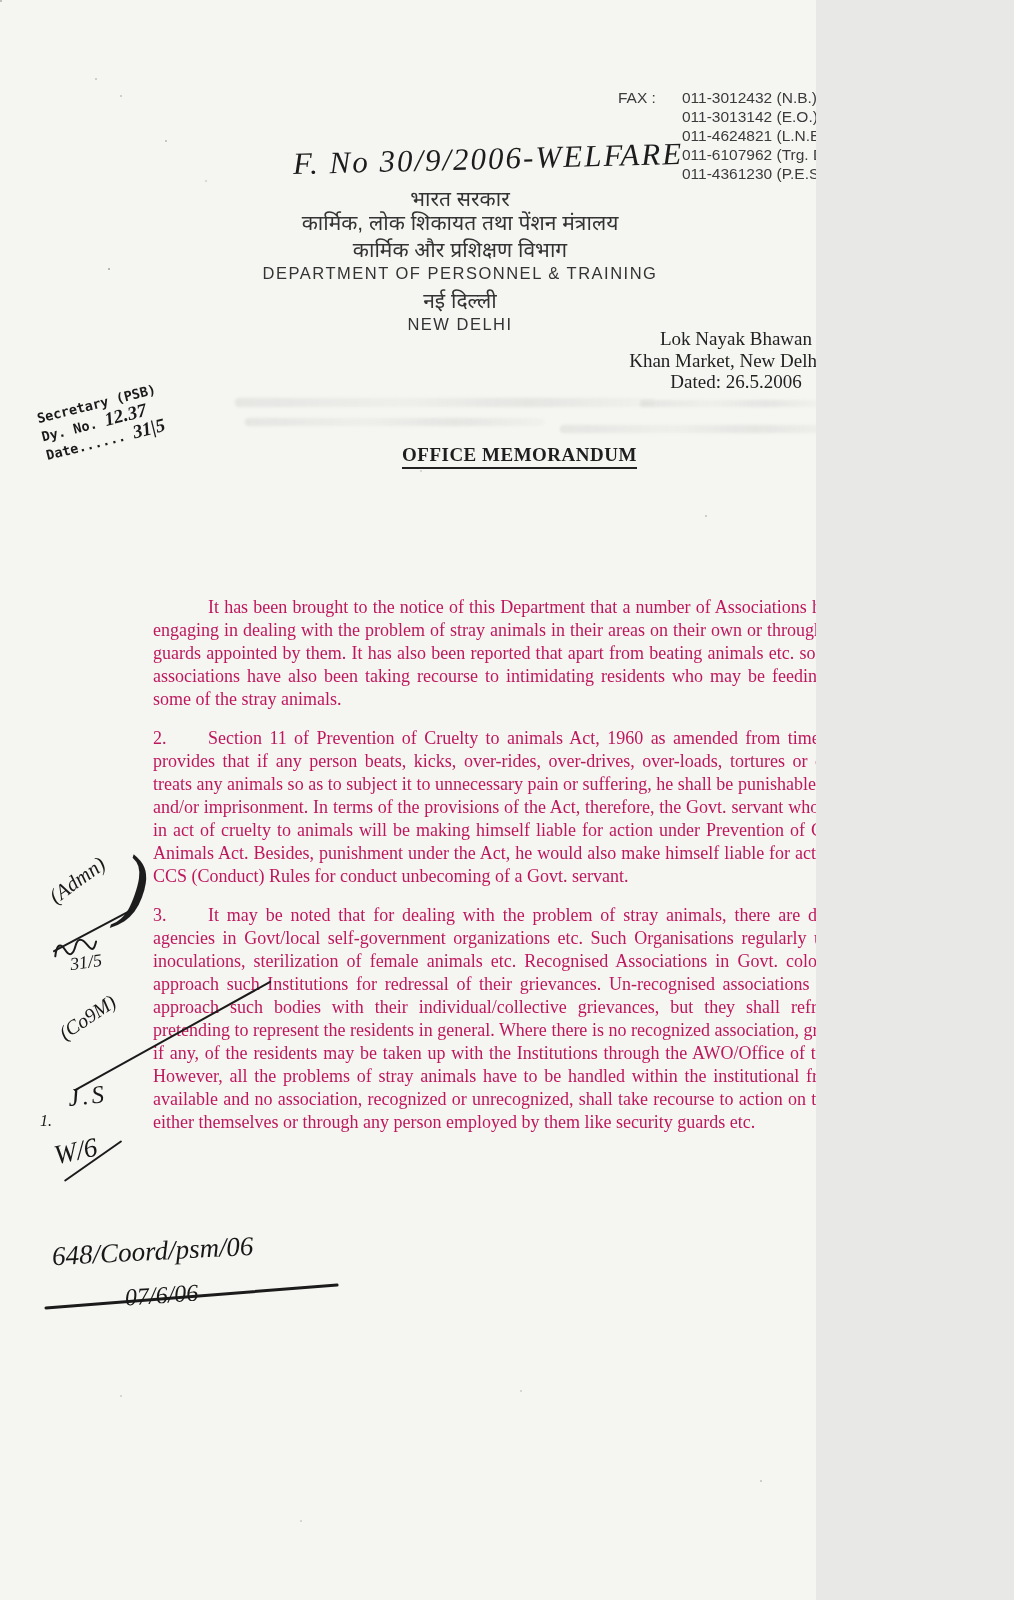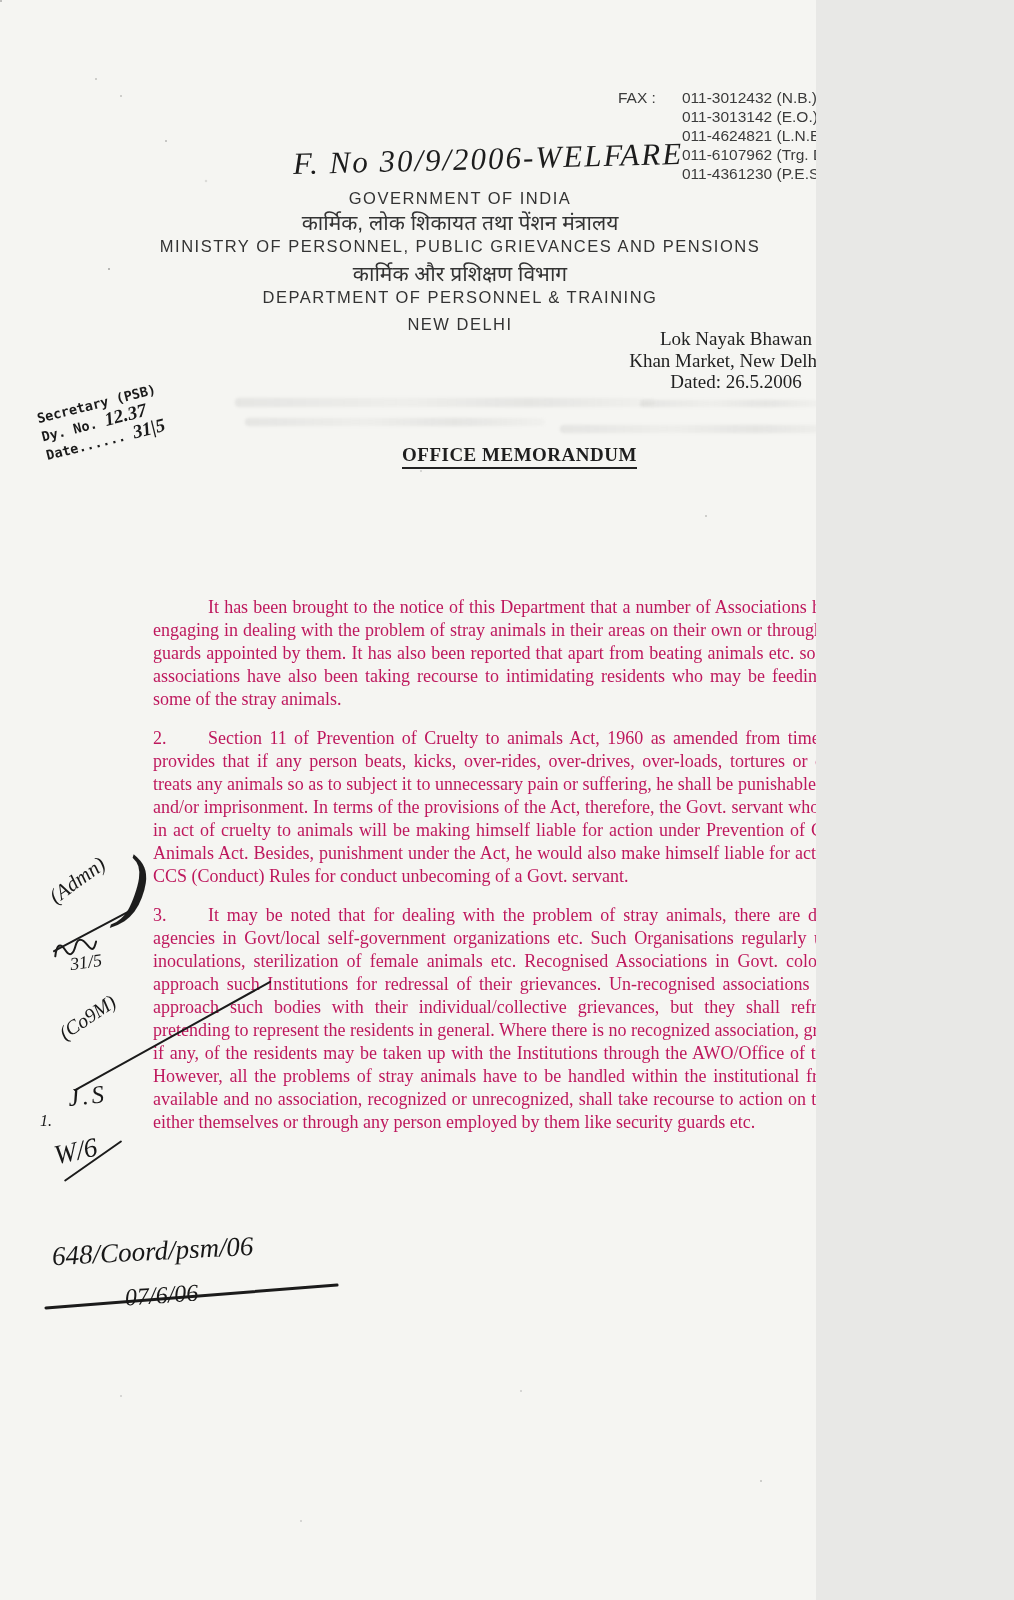--- a/index.html
+++ b/index.html
@@ -113,27 +113,27 @@
       </div>
     <div class="fax-row">
         <span class="fax-label"></span>
         <span>011-4361230 (P.E.S.B.)</span>
       </div>
   </div>
 
   <div class="hw fileno">F. No 30/9/2006-WELFARE</div>
 
   <div class="hdr">
-    <div class="en">GOVERNMENT OF INDIA</div>
+    <div class="hi">भारत सरकार</div>
     <div class="hi">कार्मिक, लोक शिकायत तथा पेंशन मंत्रालय</div>
-    <div class="en">MINISTRY OF PERSONNEL, PUBLIC GRIEVANCES AND PENSIONS</div>
     <div class="gap"></div>
     <div class="hi">कार्मिक और प्रशिक्षण विभाग</div>
     <div class="en">DEPARTMENT OF PERSONNEL &amp; TRAINING</div>
     <div class="gap"></div>
+    <div class="hi">नई दिल्ली</div>
     <div class="en">NEW DELHI</div>
   </div>
 
   <div class="addr">
     <div>Lok Nayak Bhawan</div>
     <div>Khan Market, New Delhi-3.</div>
     <div>Dated: 26.5.2006</div>
   </div>
 
   <div class="stamp">

